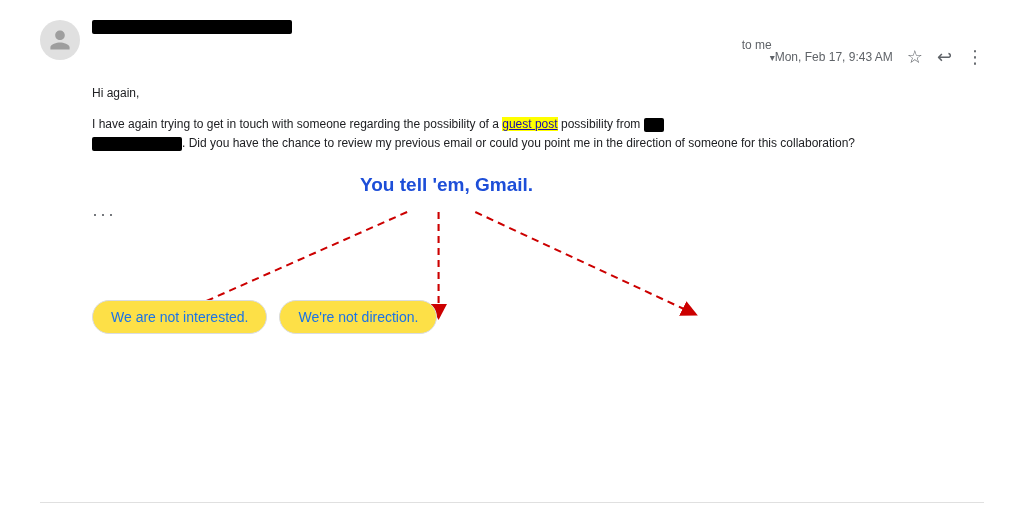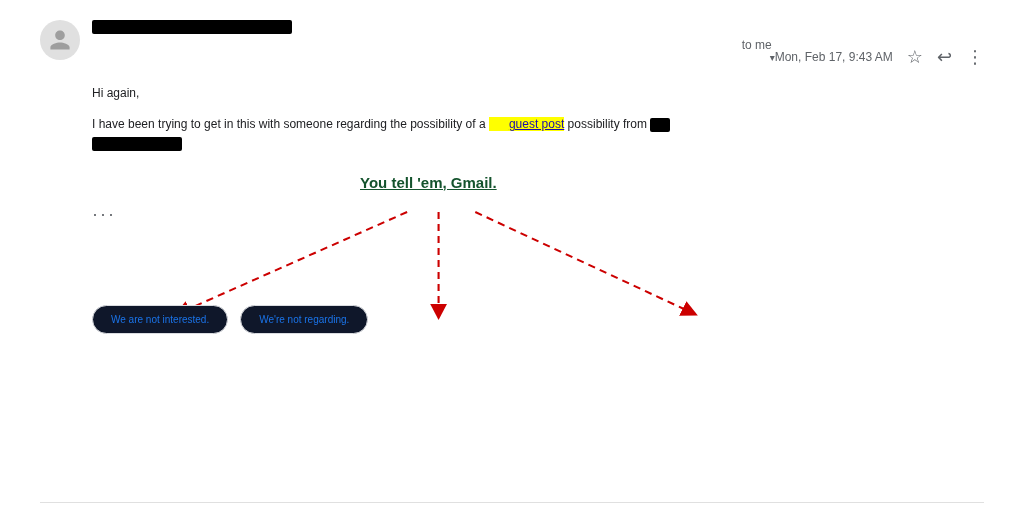--- a/index.html
+++ b/index.html
@@ -88,21 +88,20 @@
       line-height: 1.6;
     }
     .email-body p {
       margin-bottom: 12px;
       font-size: 12px;
     }
     .highlighted {
       background-color: #ffff00;
       text-decoration: underline;
       color: #1a0dab;
-      padding-left: 20px;
     }
     .redacted {
       display: inline-block;
       background: #000;
       width: 90px;
       height: 14px;
       vertical-align: middle;
       border-radius: 2px;
     }
     .redacted-small {
@@ -124,42 +123,41 @@
       color: #5f6368;
       letter-spacing: 2px;
       position: absolute;
       left: 52px;
       top: 30px;
     }
     .annotation-label {
       position: absolute;
       left: 320px;
       top: 0px;
-      color: #14532d;
+      color: #1d4ed8;
       font-weight: bold;
-      font-size: 15px;
+      font-size: 19px;
       white-space: nowrap;
-      text-decoration: underline;
     }
     .suggestion-buttons {
       display: flex;
       gap: 12px;
       position: absolute;
       bottom: 0px;
       left: 52px;
       right: 40px;
       justify-content: flex-start;
     }
     .suggestion-btn {
       border: 1.5px solid #dadce0;
       border-radius: 20px;
       padding: 8px 18px;
-      background: #0f172a;
+      background: #fde047;
       color: #1a73e8;
-      font-size: 10px;
+      font-size: 14px;
       cursor: pointer;
       white-space: nowrap;
     }
     
     .arrows-svg {
       position: absolute;
       left: 0;
       top: 0;
       width: 100%;
       height: 100%;
@@ -197,22 +195,22 @@
       <span class="timestamp">Mon, Feb 17, 9:43 AM</span>
       <span class="action-icon">☆</span>
       <span class="action-icon">↩</span>
       <span class="action-icon">⋮</span>
     </div>
   </div>
 
   <div class="email-body">
     <p>Hi again,</p>
     <p>
-      <span>I have been trying to get in this with someone regarding the possibility of a </span><span class="highlighted">guest post</span><span> possibility from</span> <span class="redacted-small"></span><br>
-      <span class="redacted"></span>
+      <span>I have again trying to get in touch with someone regarding the possibility of a </span><span class="highlighted">guest post</span><span> possibility from</span> <span class="redacted-small"></span><br>
+      <span class="redacted"></span><span>. Did you have the chance to review my previous email or could you point me in the direction of someone for this collaboration?</span>
     </p>
   </div>
 
   <div class="annotation-area">
 
     <svg class="arrows-svg" viewBox="0 0 900 160" preserveAspectRatio="none">
 
       <defs>
         <marker id="arrowhead" markerWidth="8" markerHeight="8" refX="4" refY="4" orient="auto">
           <path d="M0,0 L8,4 L0,8 Z" fill="#cc0000"></path>
@@ -225,18 +223,18 @@
 
       <line x1="415" y1="38" x2="620" y2="138" stroke="#cc0000" stroke-width="2" stroke-dasharray="7,5" marker-end="url(#arrowhead)"></line>
     </svg>
 
     <div class="three-dots">···</div>
 
     <div class="annotation-label">You tell 'em, Gmail.</div>
 
     <div class="suggestion-buttons">
       <button class="suggestion-btn">We are not interested.</button>
-      <button class="suggestion-btn">We're not regarding.</button>
+      <button class="suggestion-btn">We're not direction.</button>
     </div>
   </div>
 
   <hr class="bottom-divider">
 </div>
 
 </body></html>

